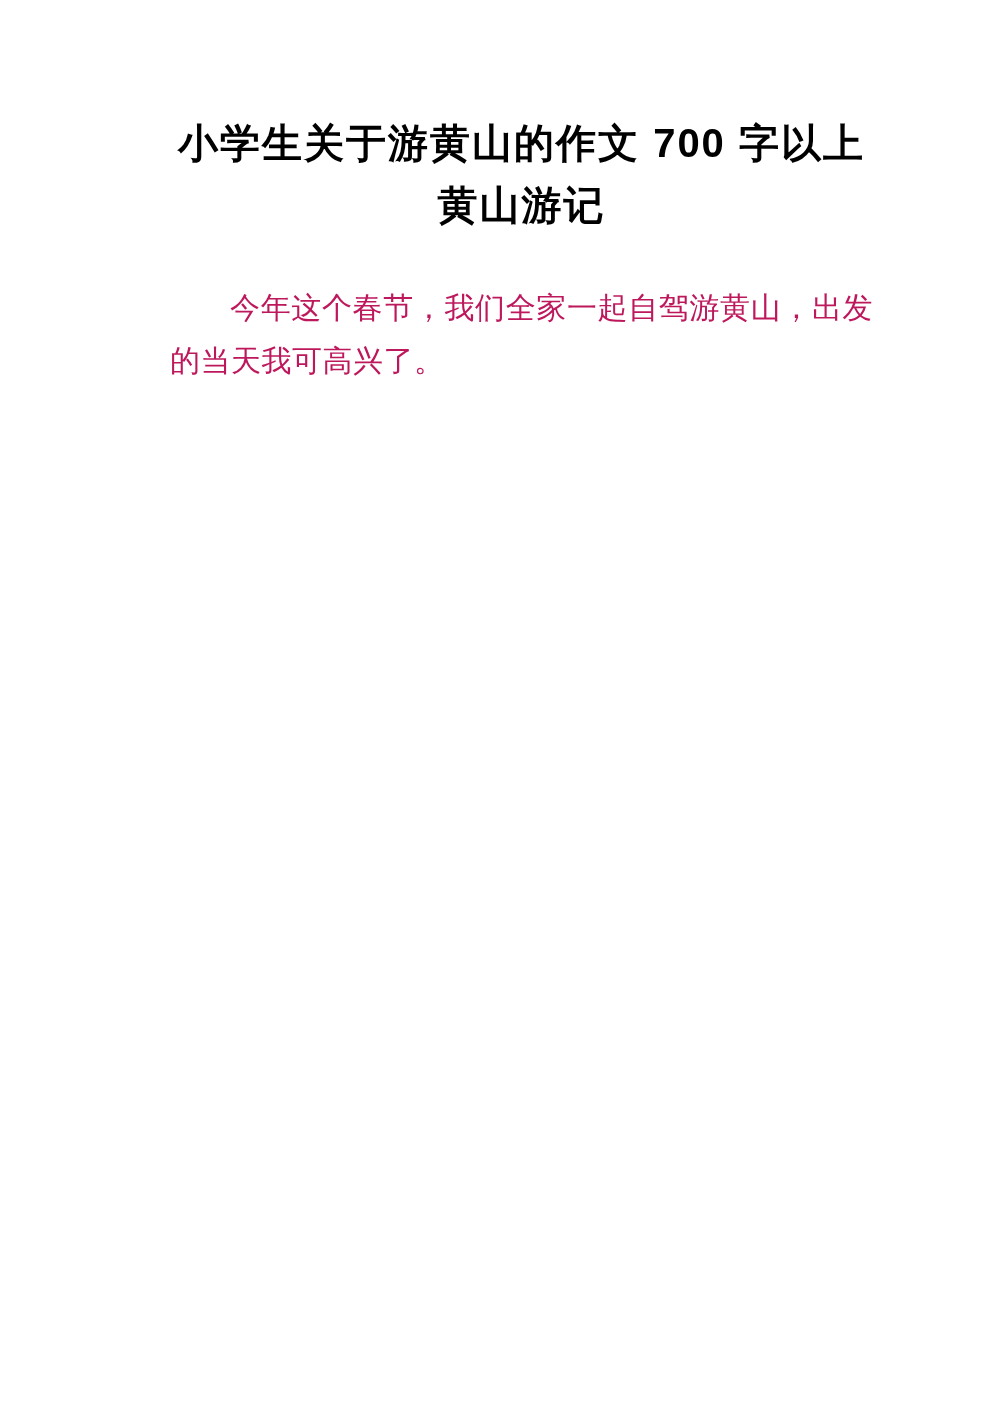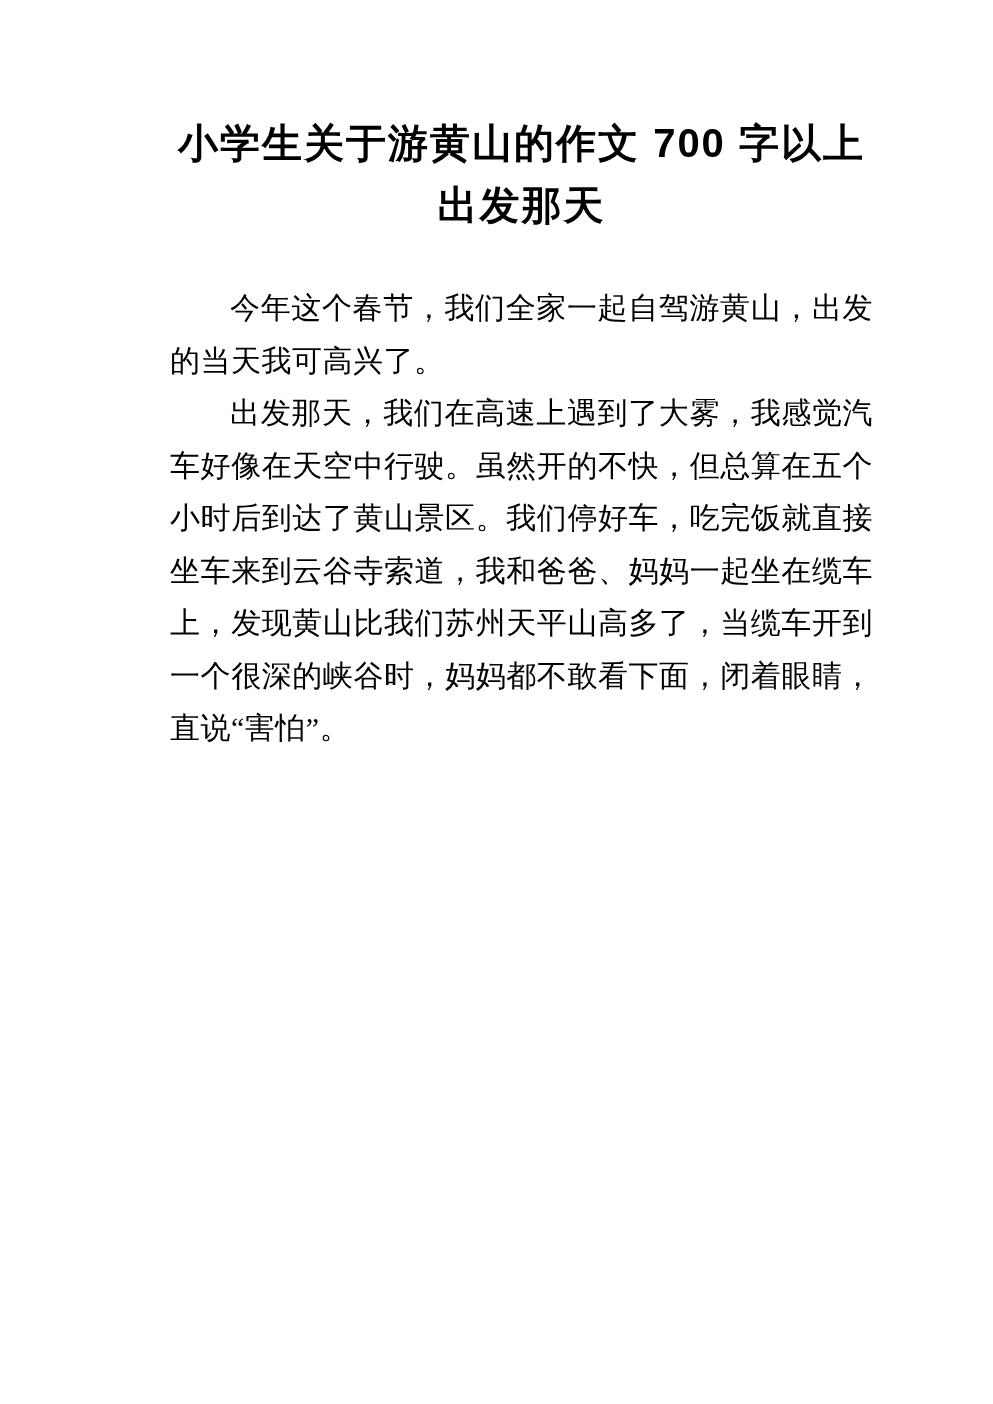--- a/index.html
+++ b/index.html
@@ -31,29 +31,28 @@
     display: block;
   }
   .doc-body p {
     font-family: "Liberation Serif", serif;
     font-size: 30px;
     line-height: 52.5px;
     letter-spacing: 0.5px;
     text-align: justify;
     text-justify: inter-ideograph;
     text-indent: 2em;
-    color: #000000;
+    color: #be185d;
     margin: 0;
   }
 </style>
 </head>
 <body>
 
 <div class="page">
   <h1 class="doc-title">
     <span class="title-line">小学生关于游黄山的作文 700 字以上</span>
-    <span class="title-line">出发那天</span>
+    <span class="title-line">黄山游记</span>
   </h1>
   <div class="doc-body">
     <p>今年这个春节，我们全家一起自驾游黄山，出发的当天我可高兴了。</p>
-    <p>出发那天，我们在高速上遇到了大雾，我感觉汽车好像在天空中行驶。虽然开的不快，但总算在五个小时后到达了黄山景区。我们停好车，吃完饭就直接坐车来到云谷寺索道，我和爸爸、妈妈一起坐在缆车上，发现黄山比我们苏州天平山高多了，当缆车开到一个很深的峡谷时，妈妈都不敢看下面，闭着眼睛，直说“害怕”。</p>
   </div>
 </div>
 
 </body></html>

